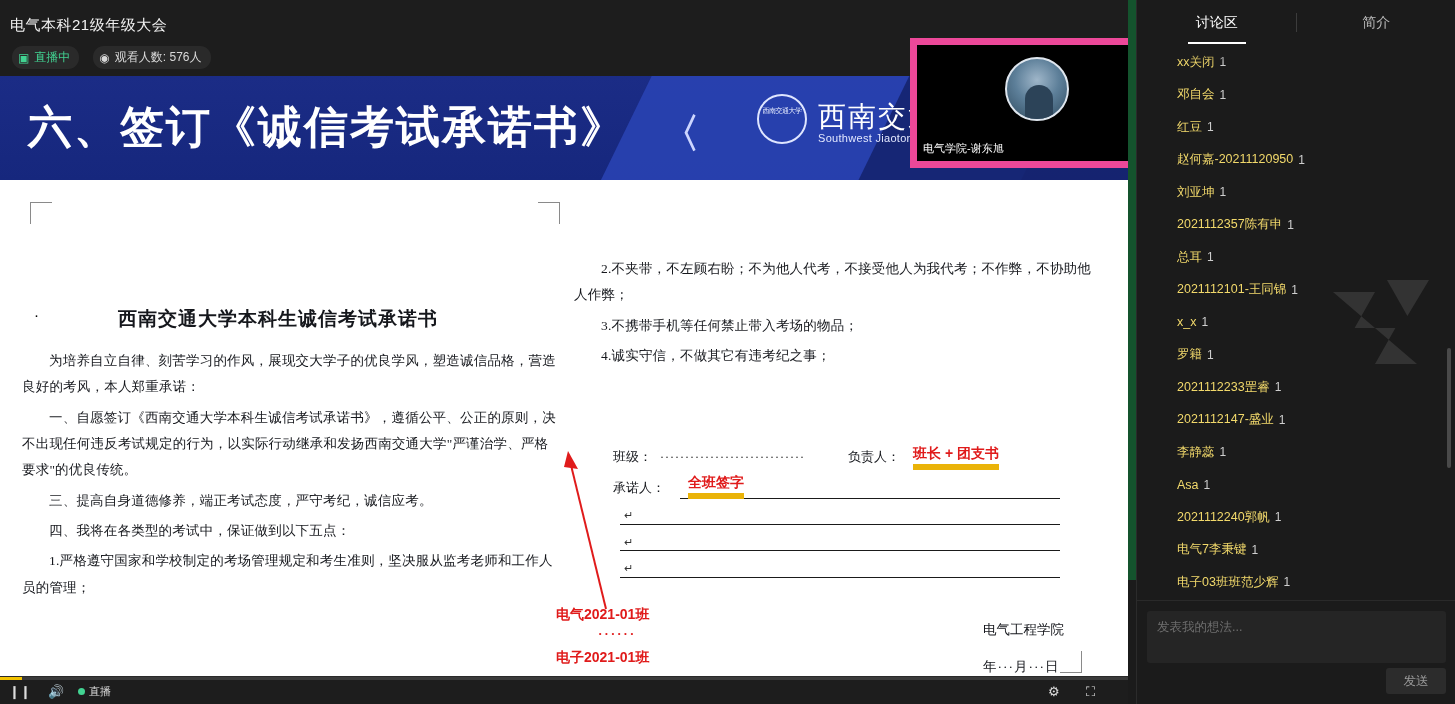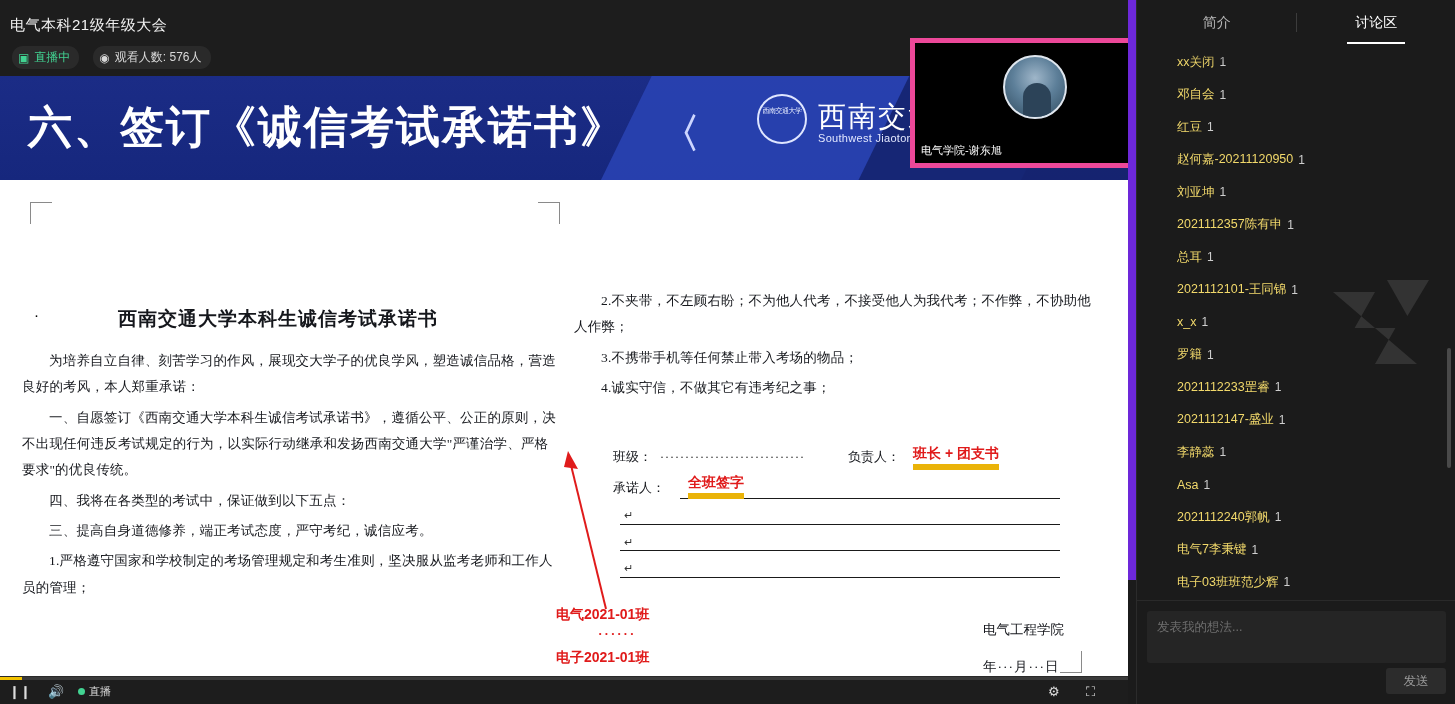--- a/index.html
+++ b/index.html
@@ -6,21 +6,21 @@
   html, body {
     margin: 0; padding: 0;
     width: 1455px; height: 704px;
     overflow: hidden;
     font-family: "Liberation Sans", sans-serif;
     background: #1b1b1b;
   }
   #app {
     position: relative;
     width: 1455px; height: 580px;
-    background: #6d28d9;
+    background: #14532d;
   }
 
   
   #player {
     position: absolute;
     left: 0; top: 0;
     width: 1128px; height: 704px;
     background: #1d1d1d;
     overflow: hidden;
   }
@@ -231,21 +231,21 @@
     font-size: 13.5px;
     letter-spacing: 1px;
   }
 
   
   #pip {
     position: absolute;
     left: 910px; top: 38px;
     width: 225px; height: 130px;
     background: #000;
-    border: 5px solid #ec4899;
+    border: 7px solid #ec4899;
     overflow: hidden;
     z-index: 40;
   }
   #pip-photo {
     position: absolute;
     left: 88px; top: 12px;
     width: 64px; height: 64px;
     border-radius: 50%;
     background: radial-gradient(circle at 50% 35%, #9fb6c9 0%, #5d7f99 45%, #2f4a5e 100%);
     border: 2px solid #dfe6ee;
@@ -461,26 +461,26 @@
         <div class="corner c-tl"></div>
         <div class="corner c-tr"></div>
         <div class="corner c-br"></div>
 
         <div id="doc-title-mark">·</div>
         <div id="doc-title">西南交通大学本科生诚信考试承诺书</div>
 
         <div class="col-l" style="top:152px;">
           <div class="para indent">为培养自立自律、刻苦学习的作风，展现交大学子的优良学风，塑造诚信品格，营造良好的考风，本人郑重承诺：</div>
           <div class="para indent">一、自愿签订《西南交通大学本科生诚信考试承诺书》，遵循公平、公正的原则，决不出现任何违反考试规定的行为，以实际行动继承和发扬西南交通大学"严谨治学、严格要求"的优良传统。</div>
+          <div class="para indent">三、提高自身道德修养，端正考试态度，严守考纪，诚信应考。</div>
           <div class="para indent">四、我将在各类型的考试中，保证做到以下五点：</div>
-          <div class="para indent">三、提高自身道德修养，端正考试态度，严守考纪，诚信应考。</div>
           <div class="para indent">1.严格遵守国家和学校制定的考场管理规定和考生准则，坚决服从监考老师和工作人员的管理；</div>
         </div>
 
-        <div class="col-r" style="top:60px;margin-top:32px;">
+        <div class="col-r" style="top:60px;">
           <div class="para indent">2.不夹带，不左顾右盼；不为他人代考，不接受他人为我代考；不作弊，不协助他人作弊；</div>
           <div class="para indent">3.不携带手机等任何禁止带入考场的物品；</div>
           <div class="para indent">4.诚实守信，不做其它有违考纪之事；</div>
         </div>
 
         <div class="sig-label" style="left:605px; top:252px;">班级：</div>
         <div class="dots" style="left:652px; top:254px;">·····························</div>
         <div class="sig-label" style="left:840px; top:252px;">负责人：</div>
         <div class="red-ann red-underline" style="left:905px; top:249px;">班长 + 团支书</div>
 
@@ -527,22 +527,22 @@
         <span>直播</span>
       </div>
       <div class="ctrl" id="ctrl-settings">⚙</div>
       <div class="ctrl" id="ctrl-full">⛶</div>
     </div>
   </div>
 
   <div id="right-panel">
 
     <div id="tabs">
+      <div class="tab active">讨论区</div>
       <div class="tab">简介</div>
-      <div class="tab active">讨论区</div>
     </div>
     <div id="tab-divider"></div>
 
     <svg id="watermark" viewBox="0 0 100 100">
       <polygon points="10,20 45,20 28,50 62,50 45,80 80,80" fill="#ffffff"></polygon>
       <polygon points="55,10 90,10 72,40" fill="#ffffff"></polygon>
     </svg>
 
     <div id="chat-list">
       <div class="chat-row">

